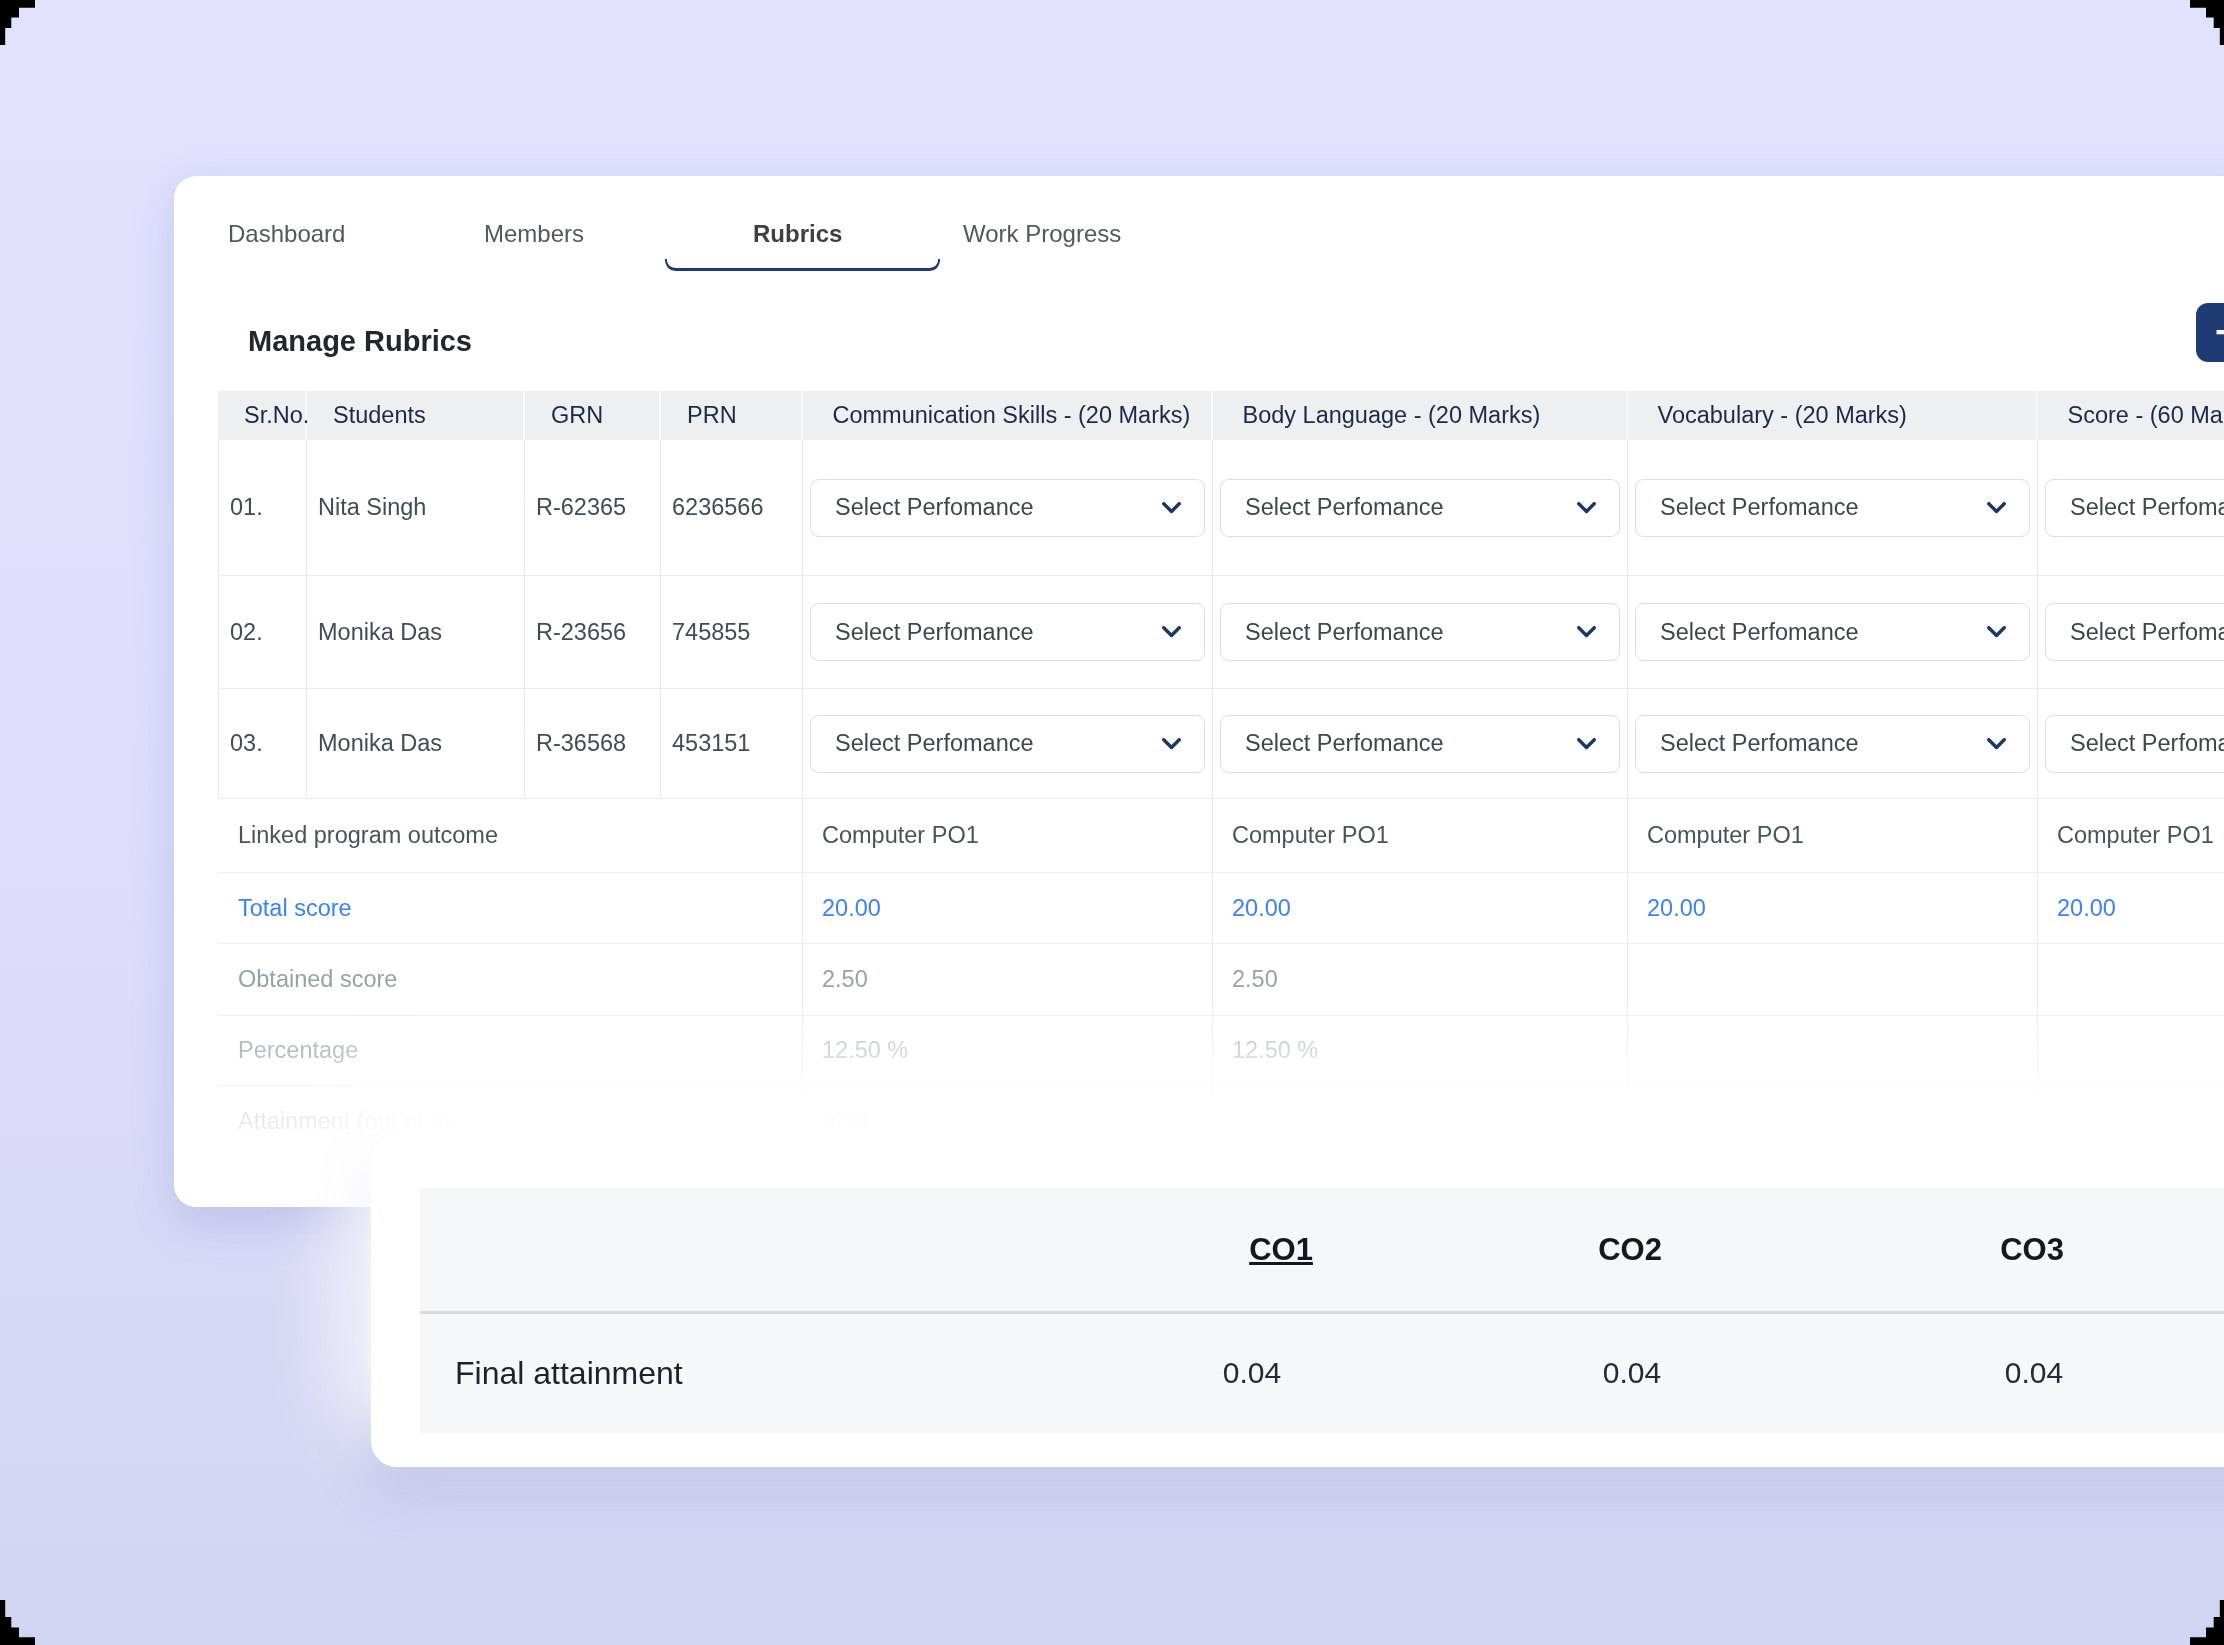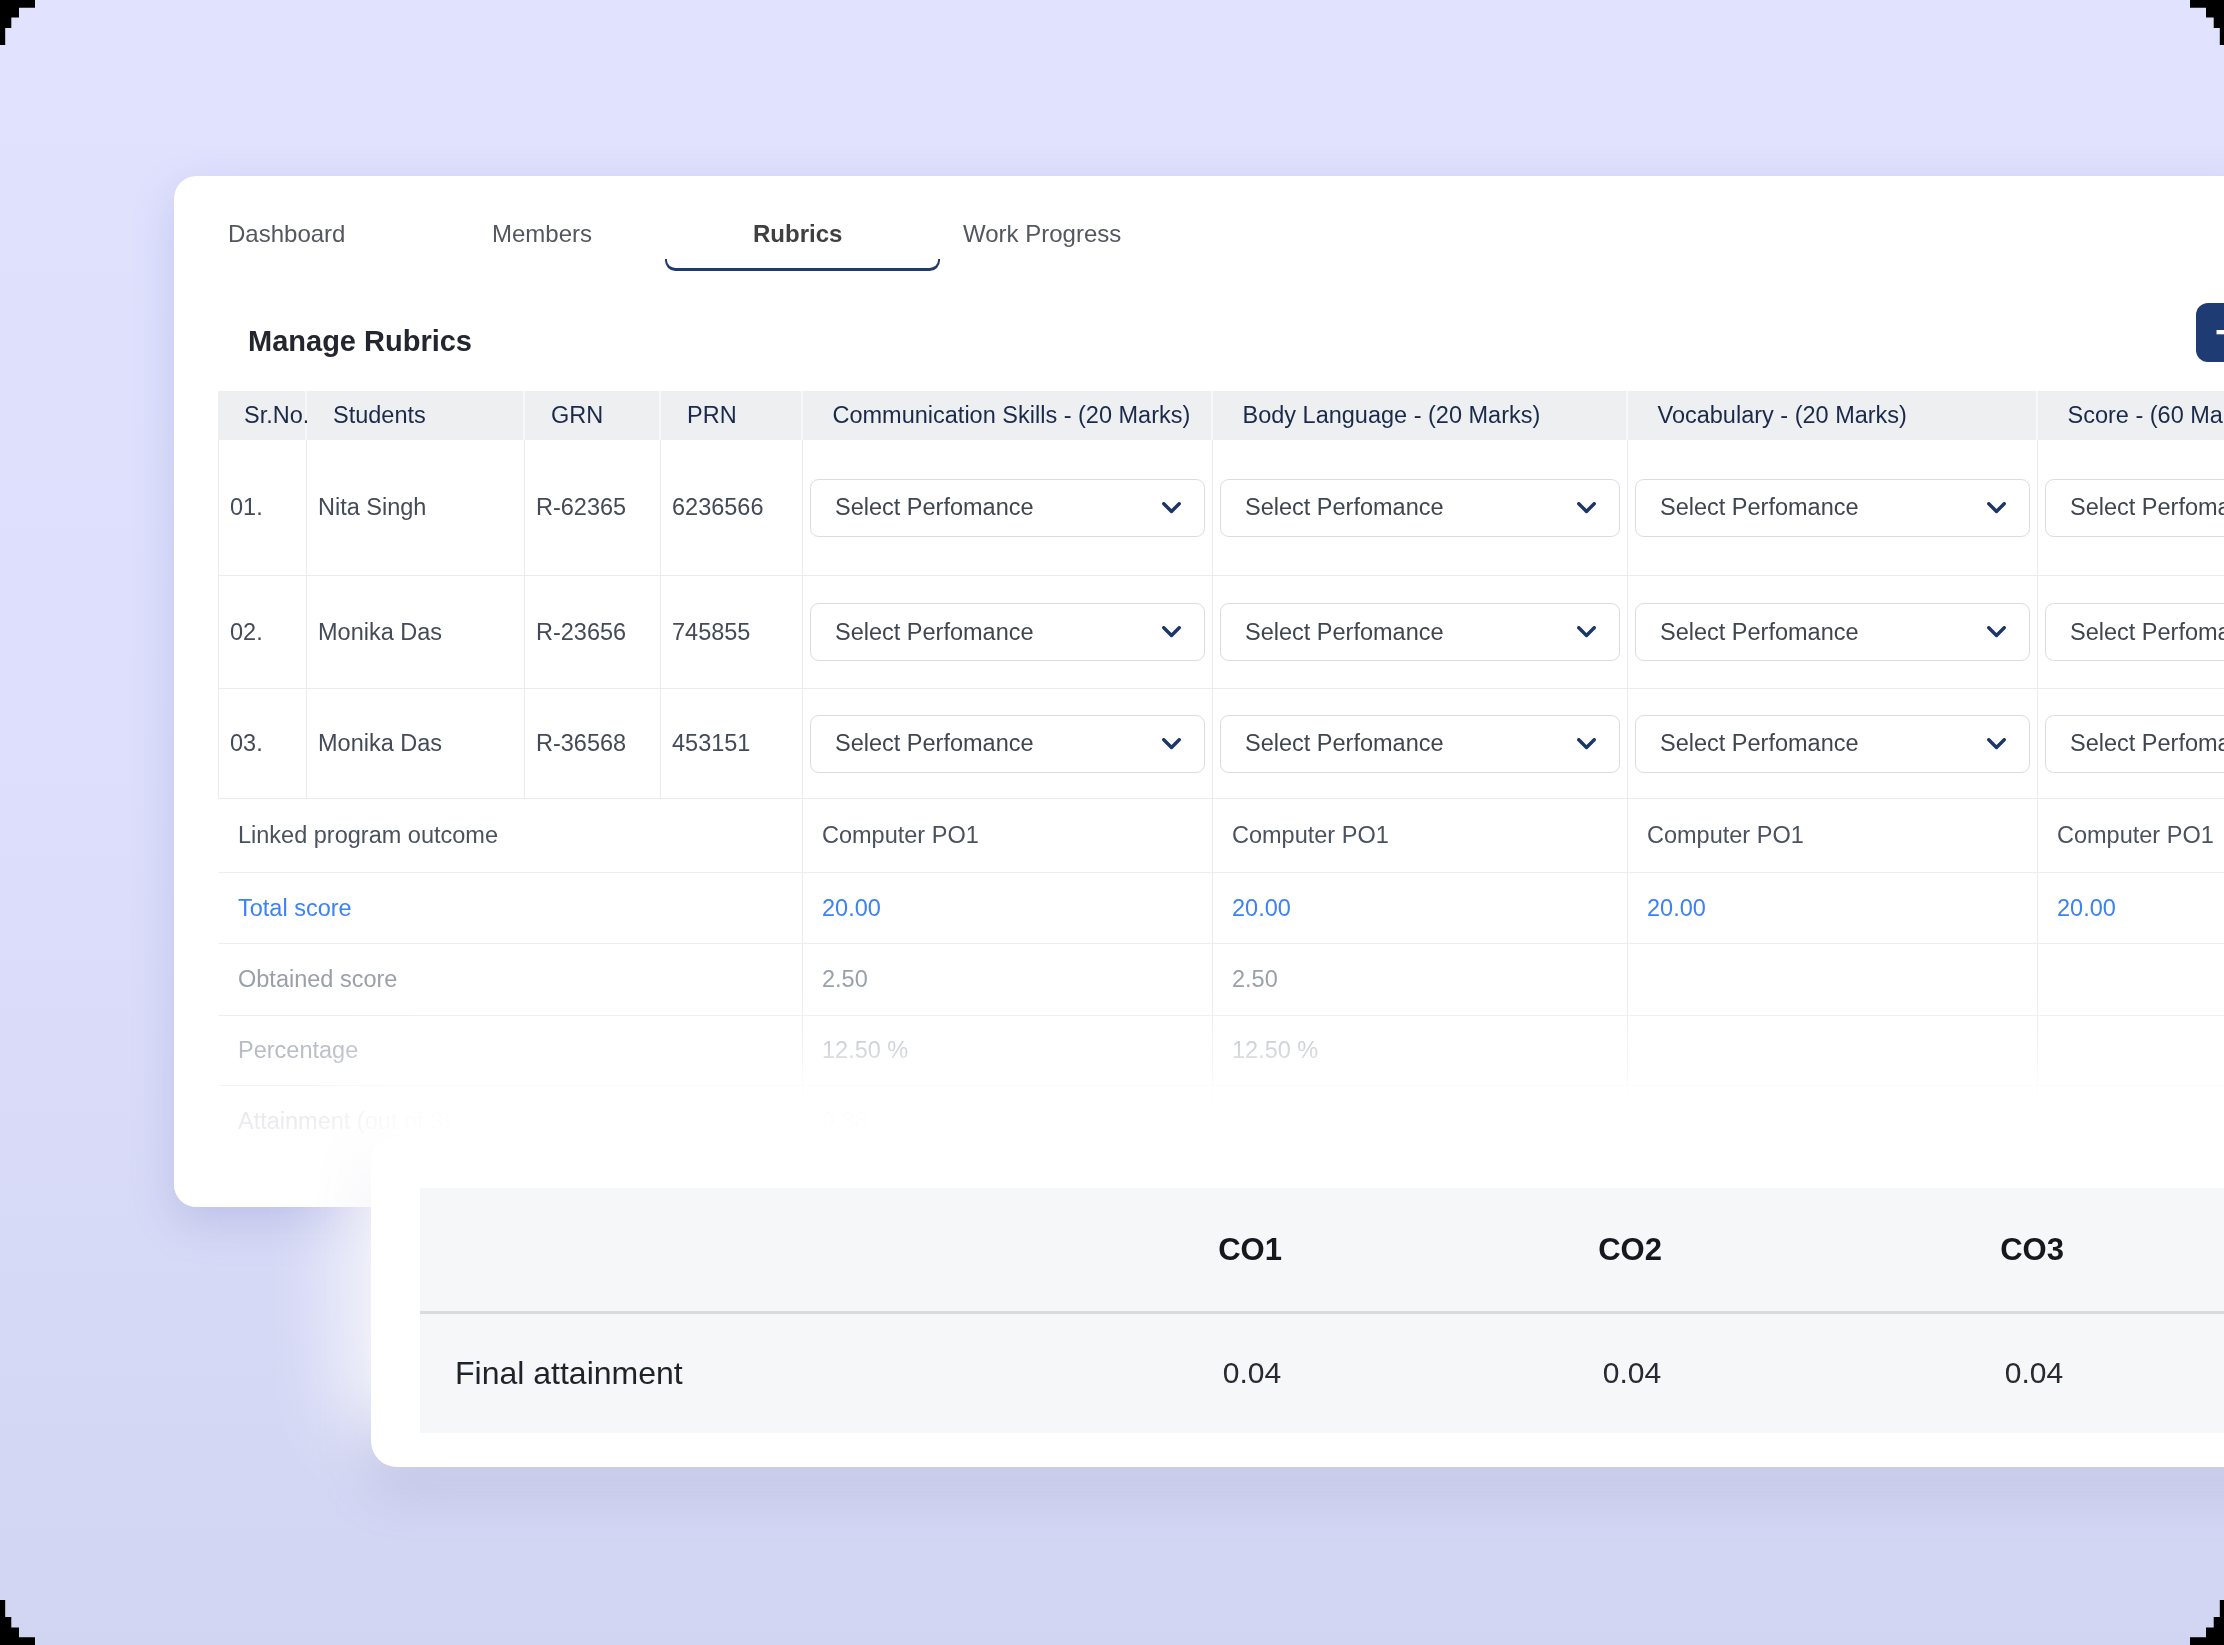--- a/index.html
+++ b/index.html
@@ -16,21 +16,21 @@
   .corner.bl{left:0;bottom:0;transform:scaleY(-1);}
   .corner.br{right:0;bottom:0;transform:scale(-1,-1);}
 
   
   .card-main{position:absolute;left:174px;top:176px;width:2103px;height:1031px;
     background:#fff;border-radius:22.6px;box-shadow:0 15.6px 43px rgba(100,110,180,.22);}
 
   
   .tab{position:absolute;top:35px;height:45px;line-height:45px;font-size:24px;color:#54575e;cursor:pointer;}
   .tab.t0{left:54px;}
-  .tab.t1{left:318px;}
+  .tab.t1{left:310px;}
   .tab.t2{left:579px;color:#404040;font-weight:bold;}
   .tab.t3{left:789px;}
   .tab-underline{position:absolute;left:491px;top:83px;width:271px;height:8.7px;
     border-bottom:3.5px solid #1e3a6e;border-left:2.6px solid #1e3a6e;border-right:2.6px solid #1e3a6e;
     border-radius:0 0 10.4px 10.4px;}
 
   .page-title{position:absolute;left:45px;top:149px;font-size:29px;font-weight:bold;color:#23262f;margin-left:29px;}
 
   .add-btn{position:absolute;left:2022px;top:127px;width:104px;height:59px;background:#1e3b73;
     border-radius:12px;color:#fff;font-size:38px;line-height:54px;text-align:left;cursor:pointer;}
@@ -68,21 +68,21 @@
 
   
   .card-outcome{position:absolute;left:371px;top:1136px;width:1958px;height:331px;background:#fff;
     border-radius:26px;z-index:20;
     box-shadow:0 -52px 78px 26px rgba(255,255,255,.95), 0 21px 52px rgba(90,100,170,.25);}
   .oc-gray{position:absolute;left:49px;top:52px;right:0;height:245px;background:#f6f7f9;}
   .oc-head{position:absolute;left:35px;top:0;height:123px;line-height:123px;
     font-size:32px;font-weight:bold;color:#15181e;white-space:nowrap;}
   .oc-col{position:absolute;top:0;height:123px;line-height:123px;font-size:31px;font-weight:bold;
     color:#15181e;transform:translateX(-50%);}
-  .oc-col.c0{left:830px;} .oc-col.c1{left:1210px;} .oc-col.c2{left:1612px;}
+  .oc-col.c0{left:861px;text-decoration:underline;} .oc-col.c1{left:1210px;} .oc-col.c2{left:1612px;}
   .oc-divider{position:absolute;left:0;right:0;top:123px;height:2.6px;background:#d8dade;}
   .oc-rowlabel{position:absolute;left:35px;top:125px;height:120px;line-height:120px;
     font-size:32px;color:#1e222a;white-space:nowrap;}
   .oc-val{position:absolute;top:125px;height:120px;line-height:120px;font-size:30px;color:#262a32;
     transform:translateX(-50%);}
   .oc-val.c0{left:832px;} .oc-val.c1{left:1212px;} .oc-val.c2{left:1614px;}
 </style>
 </head>
 <body>
 

